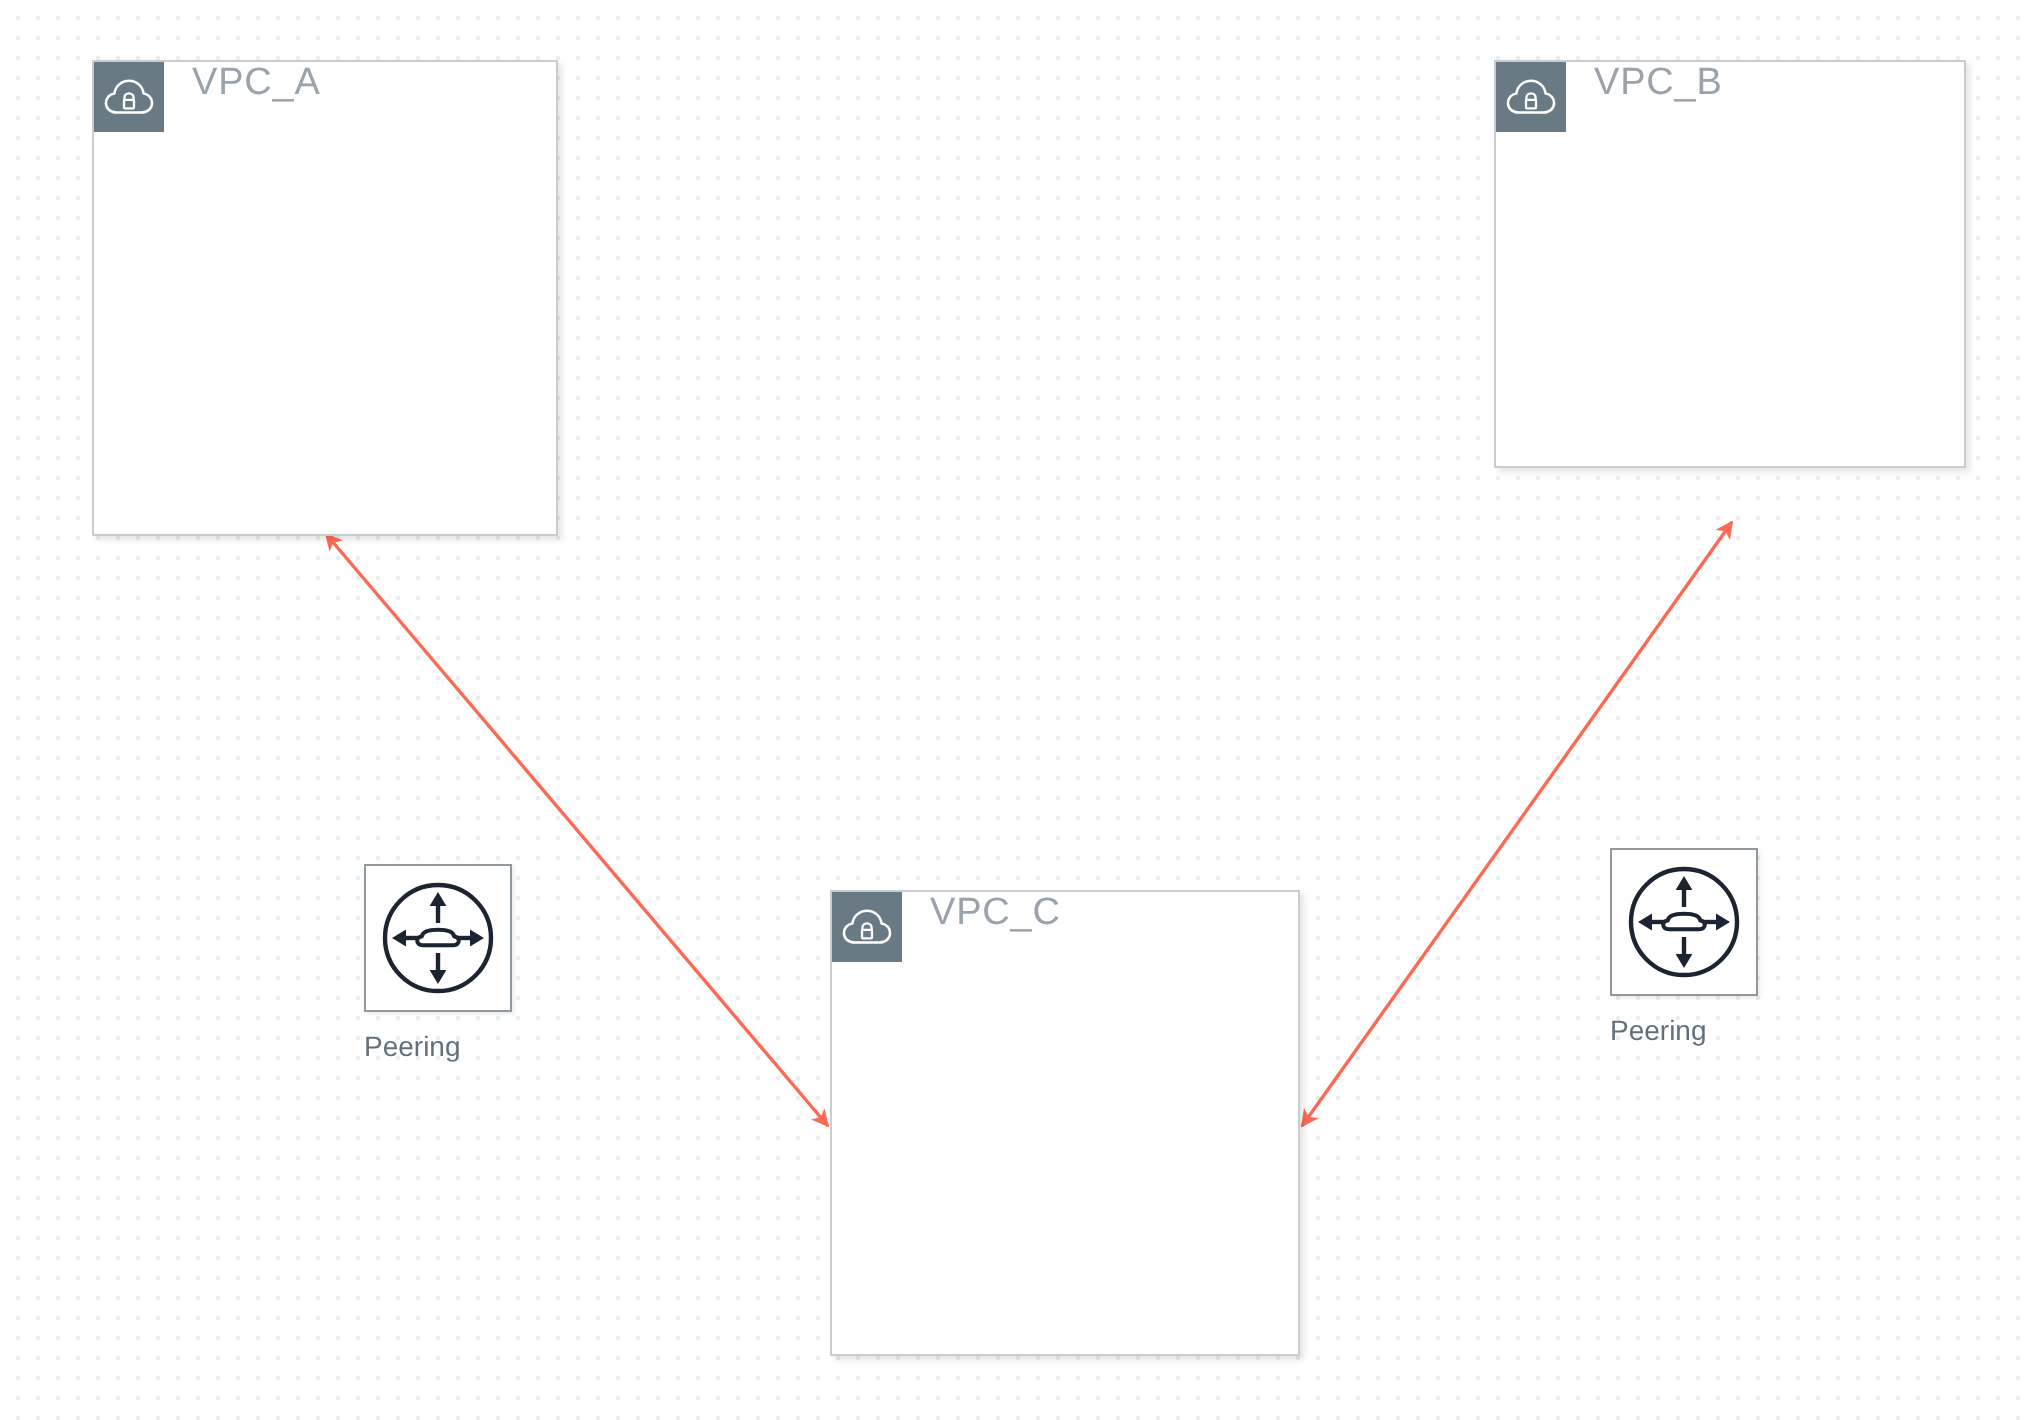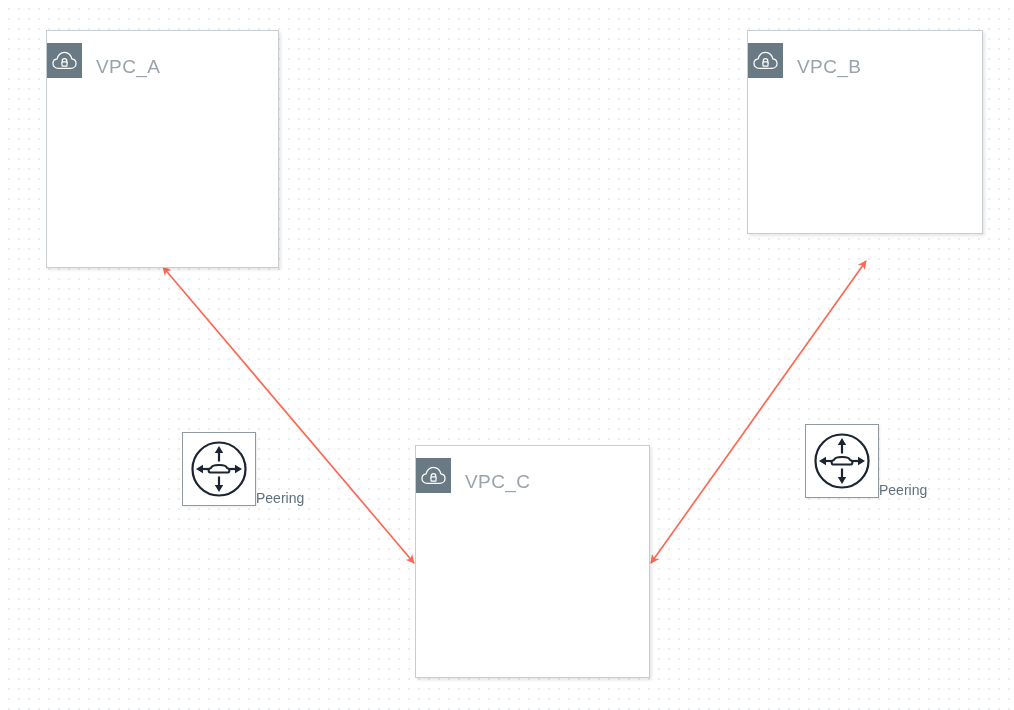--- a/index.html
+++ b/index.html
@@ -36,22 +36,21 @@
     border: 1px solid #c8cdd2;
     box-sizing: border-box;
     box-shadow: 2px 2px 3px rgba(0,0,0,0.10);
   }
   .vpc-header {
     position: absolute;
     left: 0;
     top: 0;
     height: 35px;
     display: flex;
-    align-items: flex-end;
-    margin-top: 12px;
+    align-items: flex-start;
   }
   .vpc-badge {
     width: 35px;
     height: 35px;
     background: #6a7a84;
     display: flex;
     align-items: center;
     justify-content: center;
     flex: 0 0 auto;
   }
@@ -63,22 +62,22 @@
     font-size: 19px;
     color: #9aa3ab;
     letter-spacing: 0.4px;
     white-space: nowrap;
     font-family: "Liberation Sans", sans-serif;
   }
   
   .peering-node {
     position: absolute;
     display: flex;
-    flex-direction: row;
-    align-items: flex-end;
+    flex-direction: column;
+    align-items: flex-start;
   }
   .peering-frame {
     width: 74px;
     height: 74px;
     background: #ffffff;
     border: 1px solid #9098a0;
     box-sizing: border-box;
     display: flex;
     align-items: center;
     justify-content: center;

